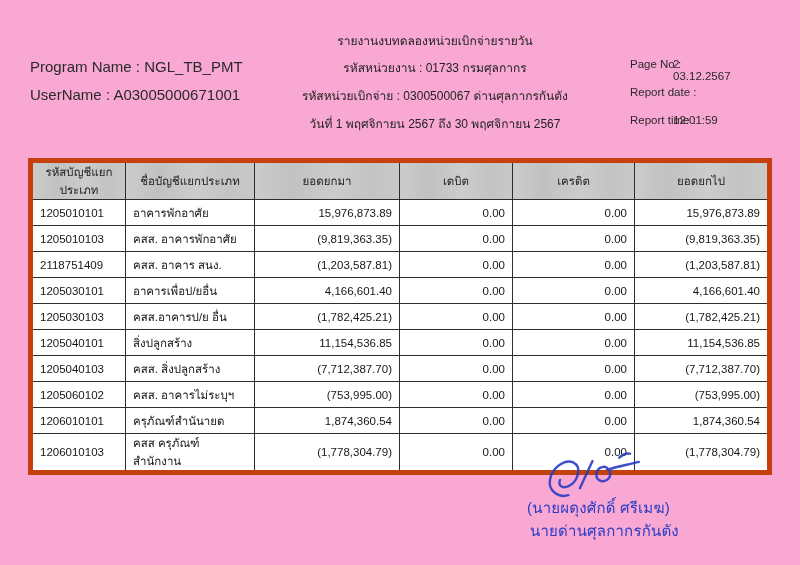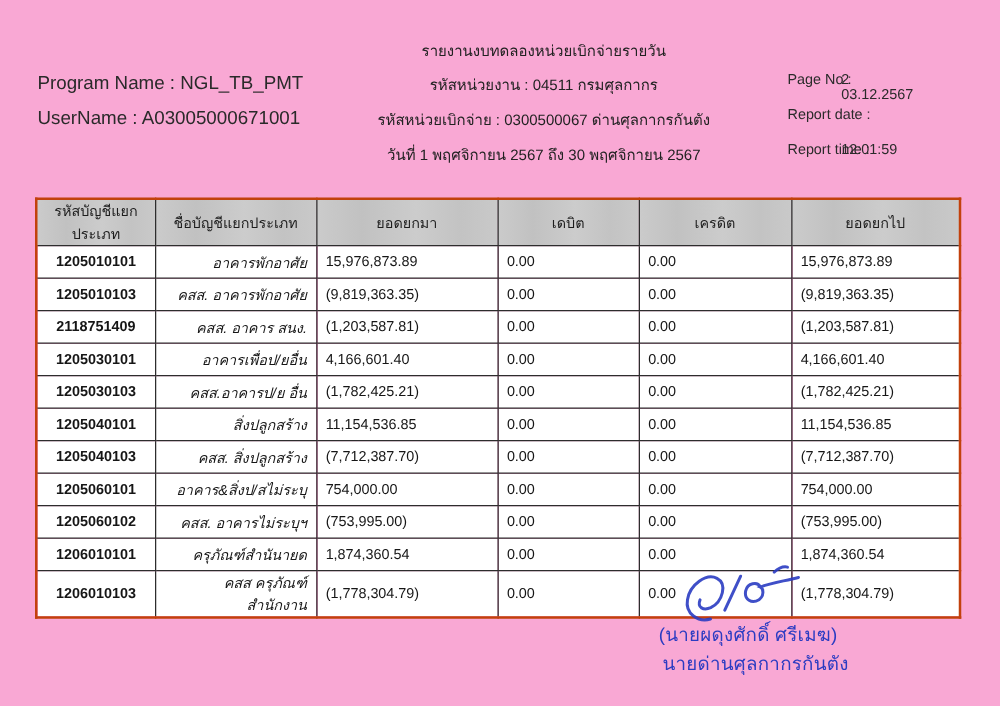--- a/index.html
+++ b/index.html
@@ -11,50 +11,50 @@
   }
   .abs { position:absolute; white-space:nowrap; }
   .hdr-center { left:240px; width:390px; text-align:center; font-size:12px; color:#222; }
   .hdr-left  { left:30px;  font-size:15px; color:#2a2a2a; }
   .hdr-right-label { left:601px; font-size:11.5px; color:#2a2a2a;margin-left:29px; }
   .hdr-right-value { left:673px; font-size:11.5px; color:#2a2a2a; }
 
   .tbl-wrap { position:absolute; left:28px; top:158px; }
   table.tb {
     border-collapse:collapse; table-layout:fixed; width:739px;
-    border:2px solid #c2410c;
+    border:5px solid #c2410c;
   }
   table.tb th {
     height:35px; font-weight:normal; font-size:11.5px; color:#1d1d1d;
     background:linear-gradient(90deg,#cbcbcb,#c1c1c1 25%,#cccccc 55%,#c3c3c3 80%,#c9c9c9);
     border:1.5px solid #2d2d2d; padding:0 4px;
   }
   table.tb td {
     height:25px; font-size:11.5px; color:#161616;
     border:1.4px solid #2d2d2d; padding:0 7px; background:#ffffff;
     overflow:hidden;
   }
-  td.cell-code { text-align:center;font-weight:bold; }
-  td.cell-name { text-align:right;font-style:italic; }
-  td.cell-num  { text-align:left; }
+  td.cell-code { text-align:left; }
+  td.cell-name { text-align:left; }
+  td.cell-num  { text-align:right; }
 
   .sig-name, .sig-title { font-size:15px; letter-spacing:0.2px; }
   .sig-svg { position:absolute; left:537px; top:453px; transform:rotate(-5deg); }
   .scan-edge {
     position:absolute; right:3px; top:380px; width:2px; height:180px;
     background:#dcdcdc; transform:rotate(3deg); opacity:0.8;
   }
 </style>
 </head>
 <body>
 
 <div class="page">
 
   <div class="abs hdr-center" style="top:31px">รายงานงบทดลองหน่วยเบิกจ่ายรายวัน</div>
-  <div class="abs hdr-center" style="top:58px">รหัสหน่วยงาน : 04511 กรมศุลกากร</div>
+  <div class="abs hdr-center" style="top:58px">รหัสหน่วยงาน : 01733 กรมศุลกากร</div>
   <div class="abs hdr-center" style="top:86px">รหัสหน่วยเบิกจ่าย : 0300500067 ด่านศุลกากรกันตัง</div>
   <div class="abs hdr-center" style="top:114px">วันที่ 1 พฤศจิกายน 2567 ถึง 30 พฤศจิกายน 2567</div>
 
   <div class="abs hdr-left" style="top:58px">
     <span>Program Name :</span>
     <span>NGL_TB_PMT</span>
   </div>
   <div class="abs hdr-left" style="top:86px">
     <span>UserName :</span>
     <span>A03005000671001</span>
@@ -138,28 +138,20 @@
           </tr>
           <tr>
             <td class="cell-code">1205040103</td>
             <td class="cell-name">คสส. สิ่งปลูกสร้าง</td>
             <td class="cell-num">(7,712,387.70)</td>
             <td class="cell-num">0.00</td>
             <td class="cell-num">0.00</td>
             <td class="cell-num">(7,712,387.70)</td>
           </tr>
           <tr>
-            <td class="cell-code">1205060101</td>
-            <td class="cell-name">อาคาร&amp;สิ่งป/สไม่ระบุ</td>
-            <td class="cell-num">754,000.00</td>
-            <td class="cell-num">0.00</td>
-            <td class="cell-num">0.00</td>
-            <td class="cell-num">754,000.00</td>
-          </tr>
-          <tr>
             <td class="cell-code">1205060102</td>
             <td class="cell-name">คสส. อาคารไม่ระบุฯ</td>
             <td class="cell-num">(753,995.00)</td>
             <td class="cell-num">0.00</td>
             <td class="cell-num">0.00</td>
             <td class="cell-num">(753,995.00)</td>
           </tr>
           <tr>
             <td class="cell-code">1206010101</td>
             <td class="cell-name">ครุภัณฑ์สำนันายด</td>

